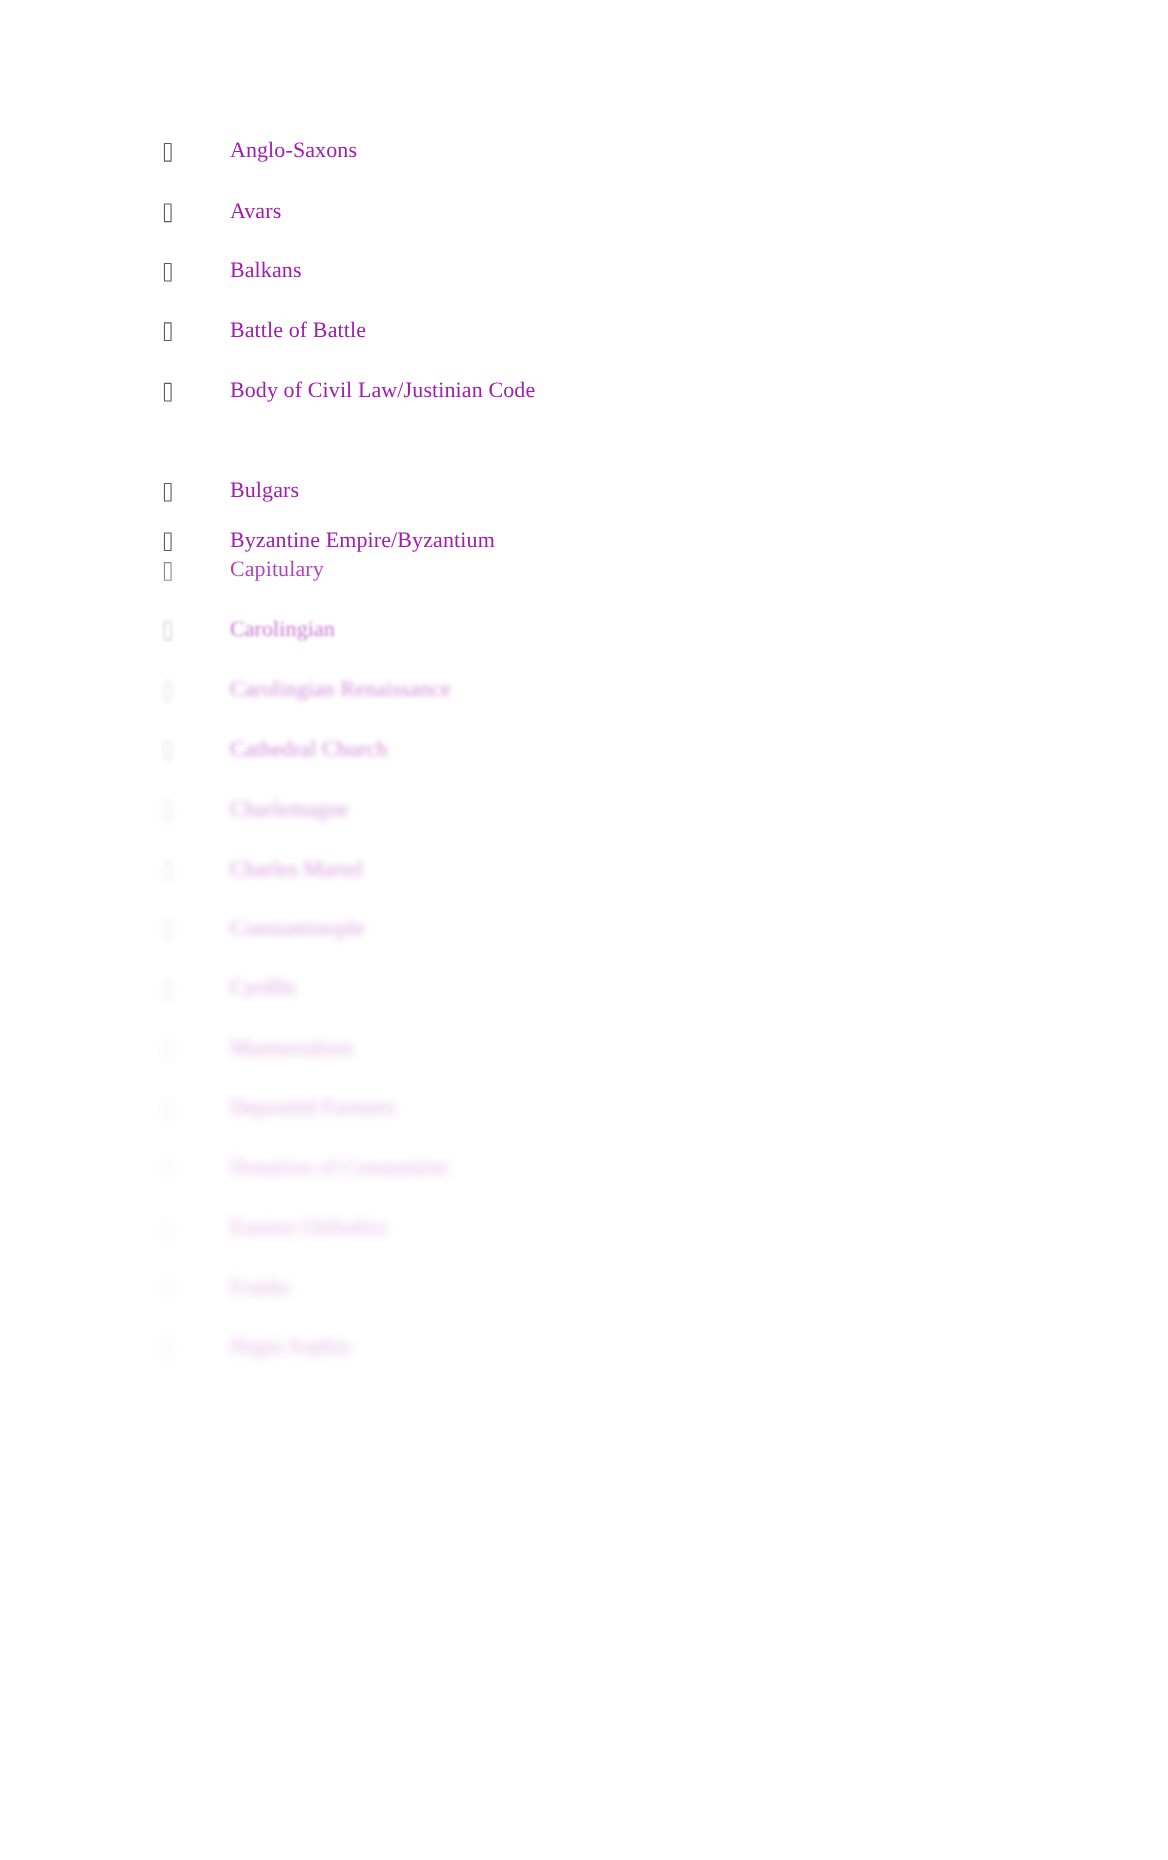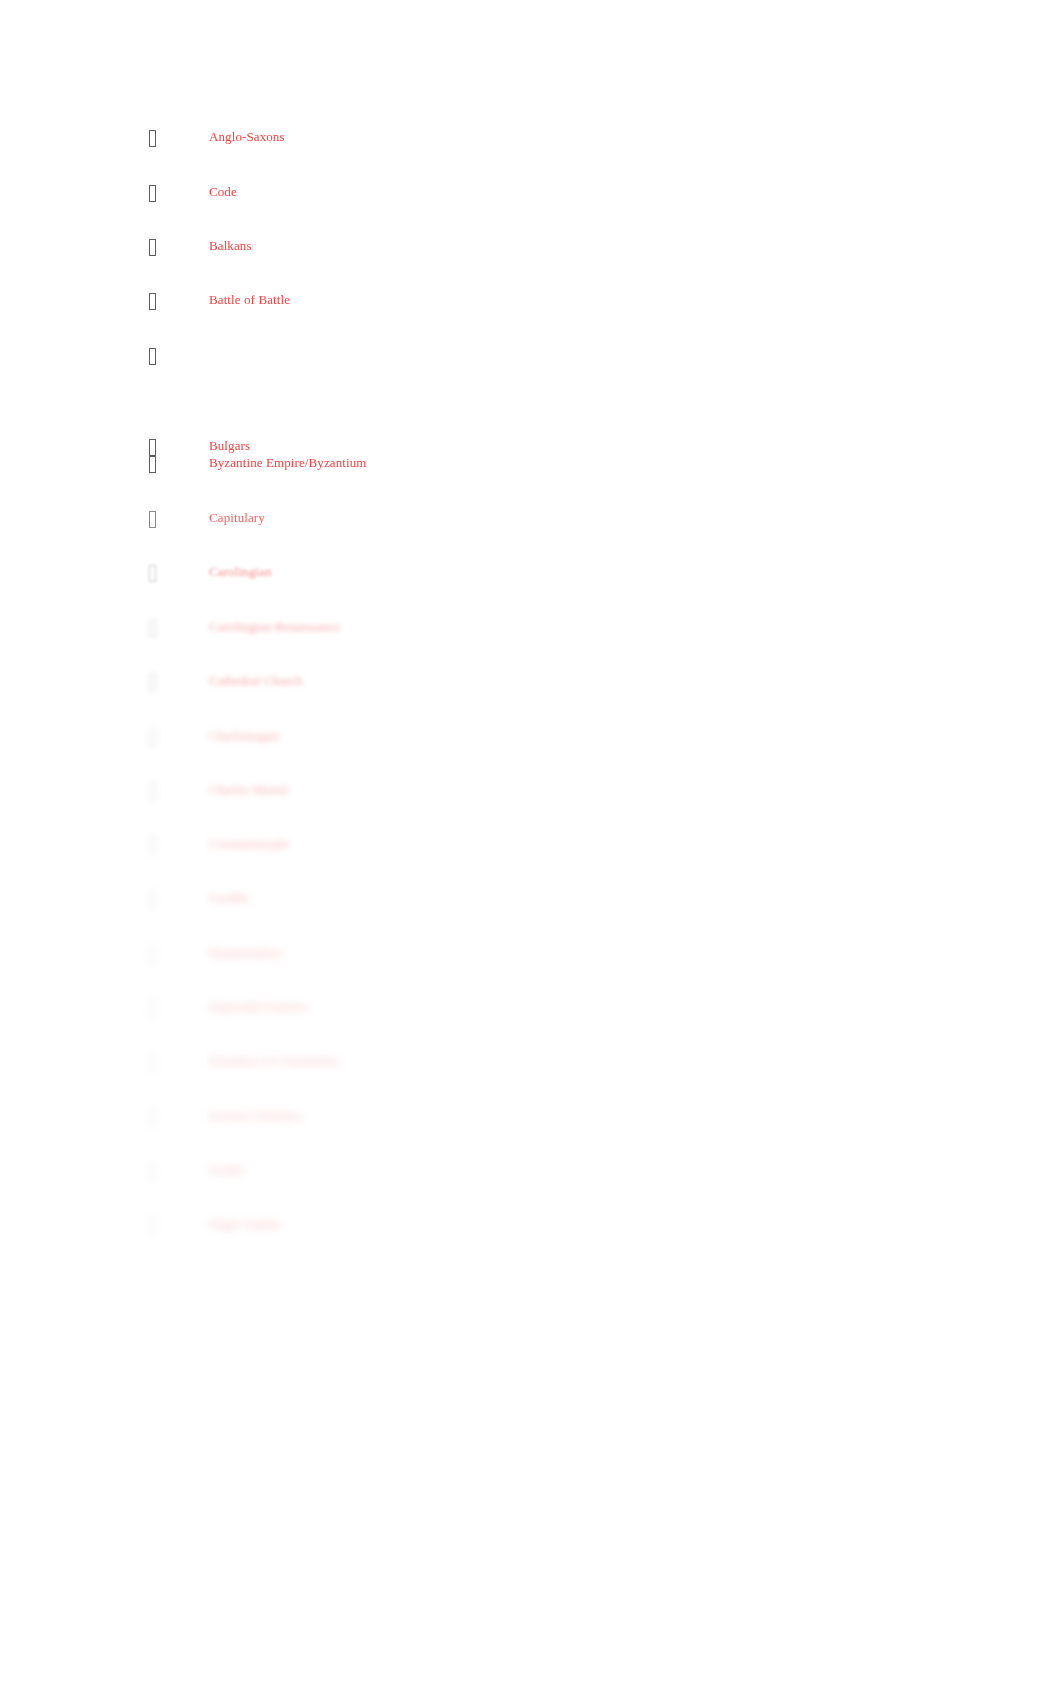--- a/index.html
+++ b/index.html
@@ -53,23 +53,23 @@
     border: 1.4px solid #5c5c5c;
     box-sizing: border-box;
     background: transparent;
     border-radius: 0.5px;
   }
 
   .label {
     position: absolute;
     left: 209px;
     top: 0;
-    font-size: 13px;
+    font-size: 20px;
     line-height: 30px;
-    color: #ef4444;
+    color: #a21caf;
     letter-spacing: 0.1px;
     font-weight: 400;
   }
 
   
   .b0  { filter: none; opacity: 1; }
   .b1  { filter: blur(0.6px);  opacity: 0.82; }
   .b2  { filter: blur(1.6px);  opacity: 0.62; }
   .b3  { filter: blur(2.4px);  opacity: 0.50; }
   .b4  { filter: blur(3.0px);  opacity: 0.44; }
@@ -89,38 +89,39 @@
 <body>
 
 <div id="page">
   <ul id="list">
       <li class="row" style="top: 122px;">
         <span class="bullet b0"></span>
         <span class="label b0">Anglo-Saxons</span>
       </li>
       <li class="row" style="top: 177px;">
         <span class="bullet b0"></span>
-        <span class="label b0">Code</span>
+        <span class="label b0">Avars</span>
       </li>
       <li class="row" style="top: 231px;">
         <span class="bullet b0"></span>
         <span class="label b0">Balkans</span>
       </li>
       <li class="row" style="top: 285px;">
         <span class="bullet b0"></span>
         <span class="label b0">Battle of Battle</span>
       </li>
       <li class="row" style="top: 340px;">
         <span class="bullet b0"></span>
+        <span class="label b0">Body of Civil Law/Justinian Code</span>
       </li>
       <li class="row" style="top: 394px; margin-top: 37px;">
         <span class="bullet b0"></span>
         <span class="label b0">Bulgars</span>
       </li>
-      <li class="row" style="top: 448px;">
+      <li class="row" style="top: 476px;">
         <span class="bullet b0"></span>
         <span class="label b0">Byzantine Empire/Byzantium</span>
       </li>
       <li class="row" style="top: 503px;">
         <span class="bullet b1"></span>
         <span class="label b1">Capitulary</span>
       </li>
       <li class="row" style="top: 557px;">
         <span class="bullet b2"></span>
         <span class="label b2">Carolingian</span>

